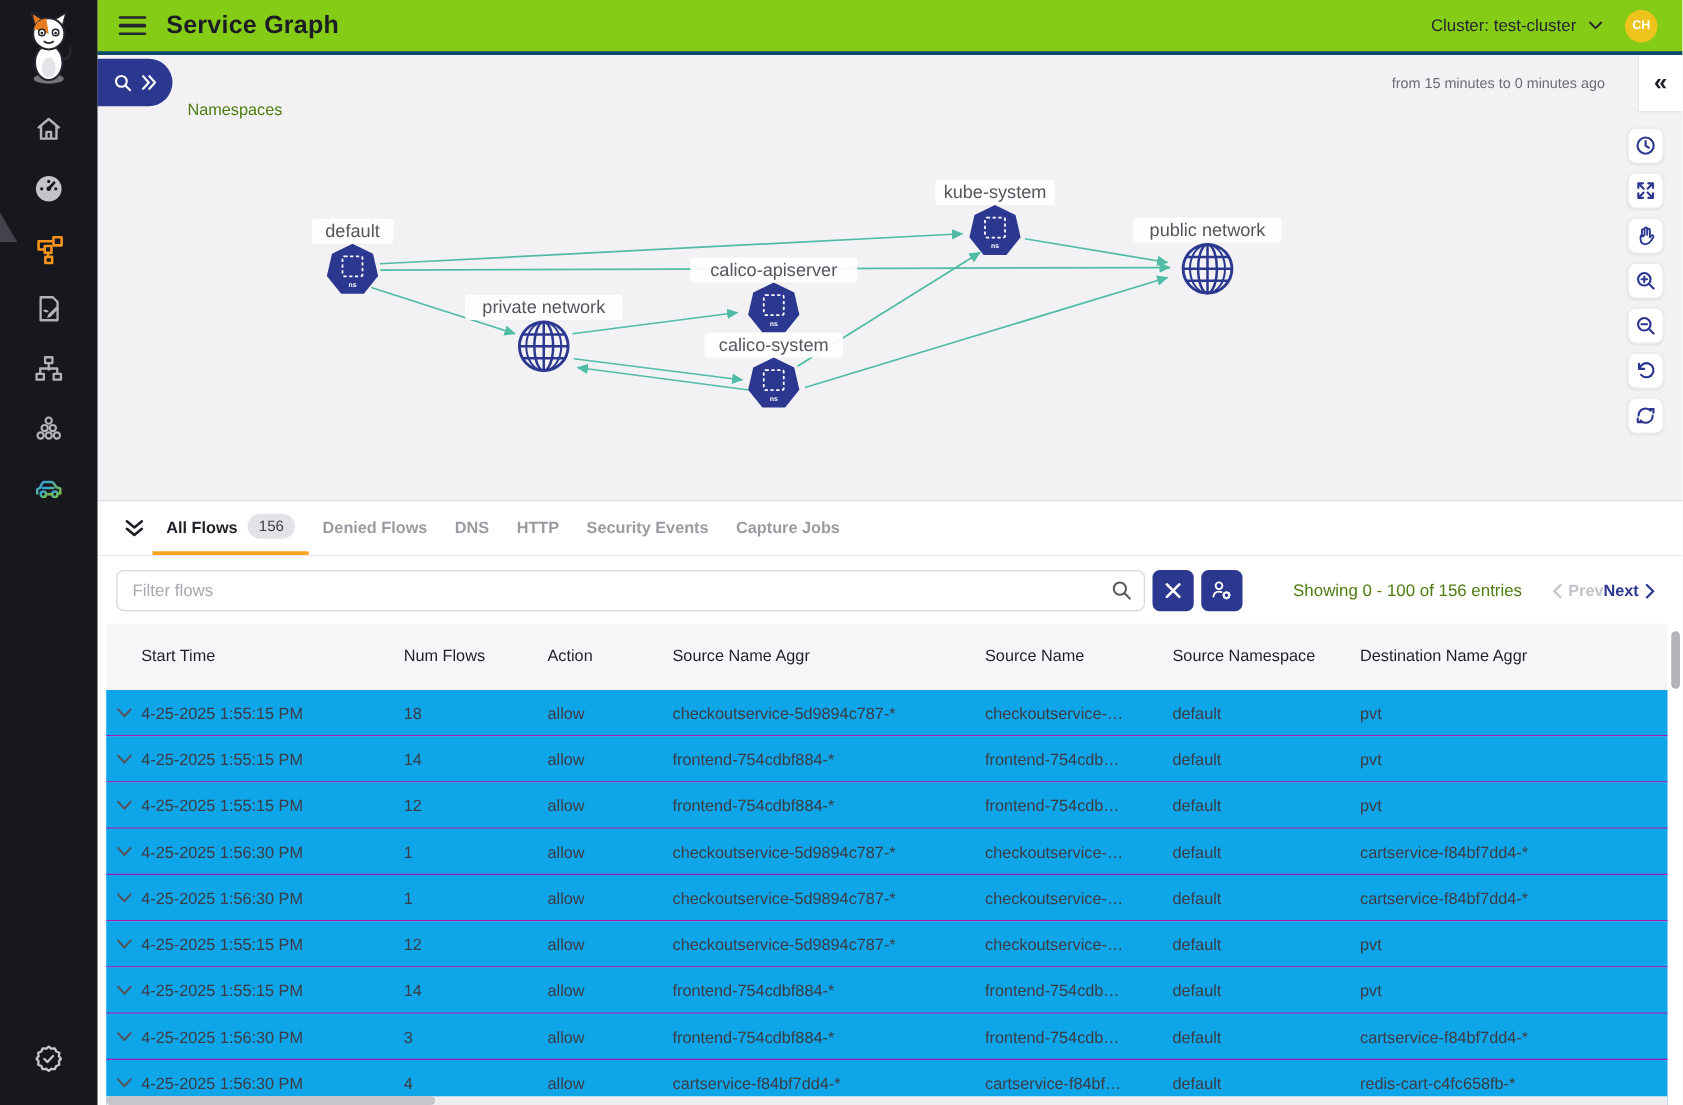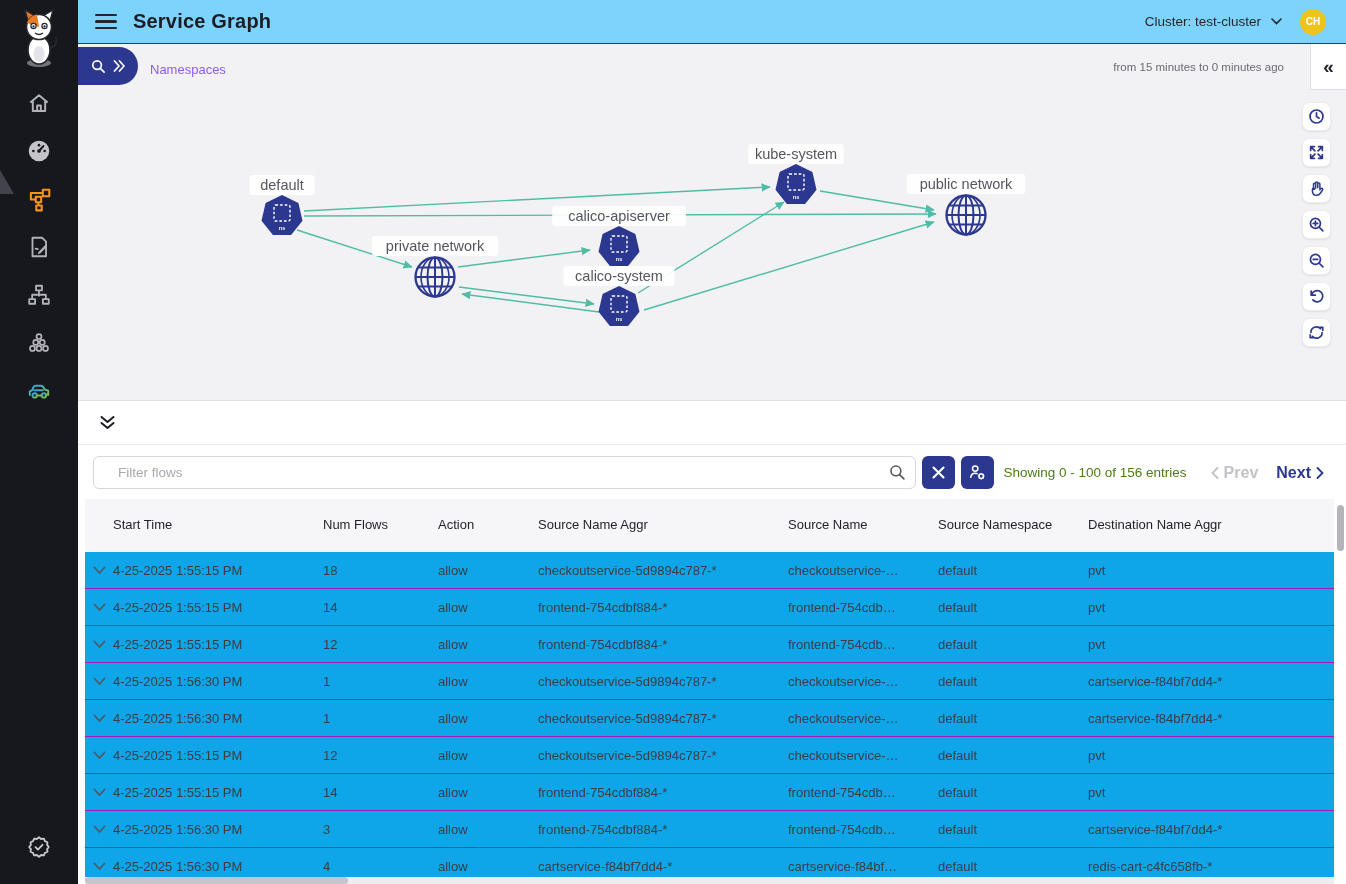--- a/index.html
+++ b/index.html
@@ -7,57 +7,57 @@
   body { font-family:"Liberation Sans","DejaVu Sans",sans-serif; background:#f2f2f4; position:relative; color:#1f1f27; }
 
   
   .sidebar { position:absolute; left:0; top:0; width:78px; height:884px; background:#17171e; z-index:40; }
   .sidebar .logo { position:absolute; left:17px; top:8px; width:44px; height:62px; }
   .nav-ic { position:absolute; left:25px; width:28px; height:28px; display:flex; align-items:center; justify-content:center; cursor:pointer; }
   .nav-ic svg { width:26px; height:26px; }
   .wedge { position:absolute; left:0; top:170px; width:14px; height:24px; background:#43434b; clip-path:polygon(0 0,100% 100%,0 100%); }
 
   
-  .topbar { position:absolute; left:78px; top:0; right:0; height:44px; background:#7dd3fc; border-bottom:1px solid #0c4a6e; z-index:30; display:flex; align-items:center; }
+  .topbar { position:absolute; left:78px; top:0; right:0; height:44px; background:#84cc16; border-bottom:3px solid #0c4a6e; z-index:30; display:flex; align-items:center; }
   .hamburger { margin-left:17px; width:22px; cursor:pointer; display:flex; flex-direction:column; gap:4px; }
   .hamburger i { display:block; height:2.4px; background:#26262e; border-radius:2px; }
   .app-title { margin-left:16px; font-size:20px; font-weight:bold; letter-spacing:.2px; color:#1c1c24; }
   .top-right { margin-left:auto; display:flex; align-items:center; gap:18px; margin-right:20px; }
   .cluster { display:flex; align-items:center; gap:10px; font-size:13.5px; color:#26262e; cursor:pointer; }
   .avatar { width:26px; height:26px; border-radius:50%; background:#eec31b; color:#fff; font-size:10px; font-weight:bold; display:flex; align-items:center; justify-content:center; cursor:pointer; }
 
   
   .search-pill { position:absolute; left:78px; top:47px; width:60px; height:38px; background:#2c3890; border-radius:0 19px 19px 0; z-index:25; display:flex; align-items:center; justify-content:center; gap:7px; cursor:pointer; }
-  .breadcrumb { position:absolute; left:150px; top:62px; font-size:13px; color:#8b5cf6; z-index:25; cursor:pointer; }
+  .breadcrumb { position:absolute; left:150px; top:80px; font-size:13px; color:#4d7c0f; z-index:25; cursor:pointer; }
   .time-range { position:absolute; right:62px; top:61px; font-size:11.5px; color:#6b6b73; z-index:25; }
   .collapse-box { position:absolute; right:0; top:44px; width:36px; height:46px; background:#fff; border-left:1px solid #e0e0e4; border-bottom:1px solid #e0e0e4; z-index:26; display:flex; align-items:center; justify-content:center; font-size:19px; font-weight:bold; color:#1c1c24; cursor:pointer; }
 
   
   .gbtn { position:absolute; right:15px; width:29px; height:29px; background:#fff; border:1px solid #ececf0; border-radius:7px; box-shadow:0 1px 2px rgba(0,0,0,.08); display:flex; align-items:center; justify-content:center; cursor:pointer; z-index:25; }
   .gbtn svg { width:17px; height:17px; }
 
   
   #graph { position:absolute; left:78px; top:44px; width:1268px; height:356px; z-index:10; }
 
   
   .flows { position:absolute; left:78px; top:400px; right:0; bottom:0; background:#fff; border-top:1px solid #e0e0e4; z-index:20; }
   .tabbar { height:44px; border-bottom:1px solid #eaeaee; display:flex; align-items:stretch; padding-left:14px; }
   .panel-toggle { width:30px; display:flex; align-items:center; justify-content:center; cursor:pointer; }
   .tab { display:flex; align-items:center; gap:8px; padding:0 11px; font-size:13px; font-weight:bold; color:#9b9ba3; border-bottom:3px solid transparent; cursor:pointer; }
   .tab.active { color:#1f1f27; border-bottom-color:#ffa41f; }
   .tab .badge { background:#e3e3e7; color:#3c3c44; border-radius:11px; padding:3px 9px; font-size:12px; font-weight:normal; }
 
   .filterrow { display:flex; align-items:center; padding:11px 12px 10px 15px; gap:6px; }
   .finput-wrap { position:relative; width:823px; }
-  .finput-wrap input { width:100%; height:33px; border:1px solid #d6d6dc; border-radius:6px; padding:0 36px 0 24px; font-size:13.5px; font-family:inherit; color:#33333b; outline:none; background:#fff; }
+  .finput-wrap input { width:100%; height:33px; border:1px solid #d6d6dc; border-radius:6px; padding:0 36px 0 12px; font-size:13.5px; font-family:inherit; color:#33333b; outline:none; background:#fff; }
   .finput-wrap input::placeholder { color:#a8a8b0; }
   .finput-wrap .srch { position:absolute; right:10px; top:8px; }
   .sq-btn { width:33px; height:33px; border:none; border-radius:6px; background:#2c3890; display:flex; align-items:center; justify-content:center; cursor:pointer; }
   .showing { margin-left:auto; font-size:13.5px; color:#4d7c0f; }
-  .pager { display:flex; align-items:center; gap:18px; margin-left:18px; margin-right:10px; font-size:16px; font-weight:bold; }
+  .pager { display:flex; align-items:center; margin-left:18px; margin-right:10px; font-size:13px; font-weight:bold; }
   .prev { color:#c2c2c8; cursor:default; display:flex; gap:5px; align-items:center; }
   .next { color:#2c3890; cursor:pointer; display:flex; gap:5px; align-items:center; }
 
   .table { margin-left:7px; width:1249px; }
   .tgrid { display:grid; grid-template-columns:28px 210px 115px 100px 250px 150px 150px 246px; align-items:center; }
   .thead { background:#f6f6f8; min-height:53px; font-size:13px; font-weight:normal; color:#1f1f27; }
   .thead .th { padding-right:14px; line-height:1.25; }
   .trow { height:37px; border-bottom:1px solid #a21caf; background:#0ea5e9; font-size:13px; color:#3c3c44; cursor:default; }
   .trow .cell { white-space:nowrap; overflow:hidden; padding-right:14px; }
   .rchev { display:flex; align-items:center; justify-content:center; cursor:pointer; }
@@ -299,20 +299,41 @@
     </g>
   </svg>
 
 <div class="flows">
   <div class="tabbar">
     <div class="panel-toggle">
       <svg width="17" height="15" viewBox="0 0 17 15" fill="none" stroke="#1c1c24" stroke-width="2" stroke-linecap="round" stroke-linejoin="round">
           <path d="M2.5 2l6 5 6-5M2.5 8l6 5 6-5"></path>
         </svg>
     </div>
+    <div style="display:flex" id="tabs">
+        <div class="tab active">
+          <span>All Flows</span>
+          <span class="badge">156</span>
+        </div>
+        <div class="tab">
+          <span>Denied Flows</span>
+        </div>
+        <div class="tab">
+          <span>DNS</span>
+        </div>
+        <div class="tab">
+          <span>HTTP</span>
+        </div>
+        <div class="tab">
+          <span>Security Events</span>
+        </div>
+        <div class="tab">
+          <span>Capture Jobs</span>
+        </div>
+      </div>
   </div>
 
   <div class="filterrow">
     <div class="finput-wrap">
       <input type="text" placeholder="Filter flows" style="">
       <svg class="srch" width="17" height="17" viewBox="0 0 16 16">
           <circle cx="6.5" cy="6.5" r="4.6" fill="none" stroke="#55555e" stroke-width="1.5"></circle>
           <path d="M10.2 10.2 14 14" stroke="#55555e" stroke-width="1.5" stroke-linecap="round"></path>
         </svg>
     </div>

